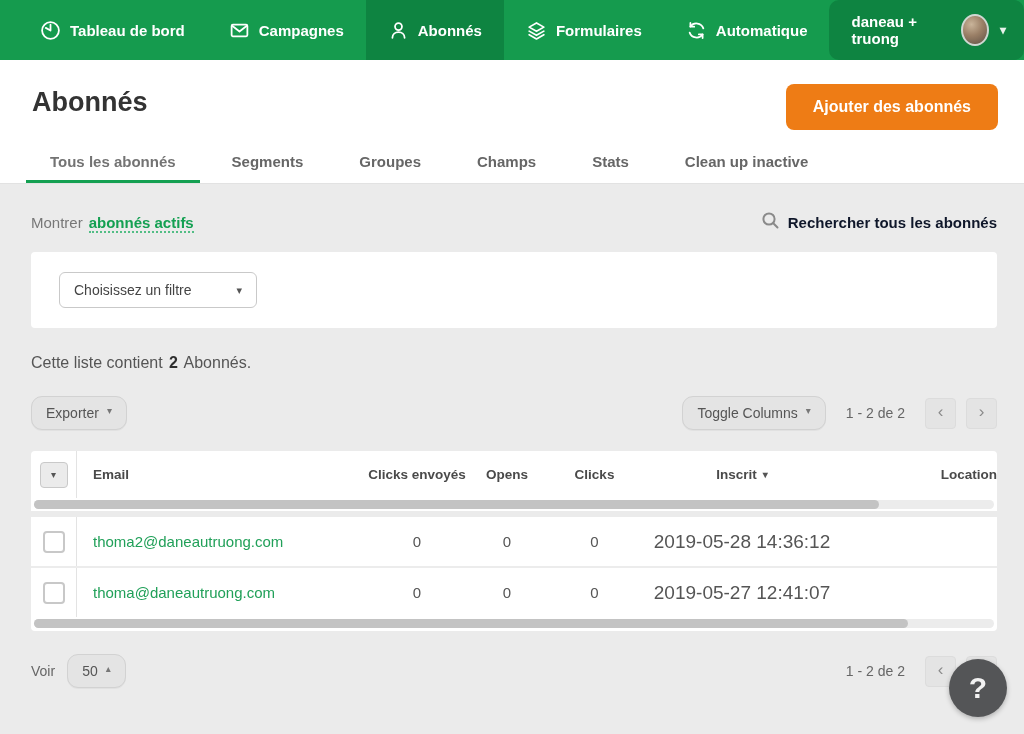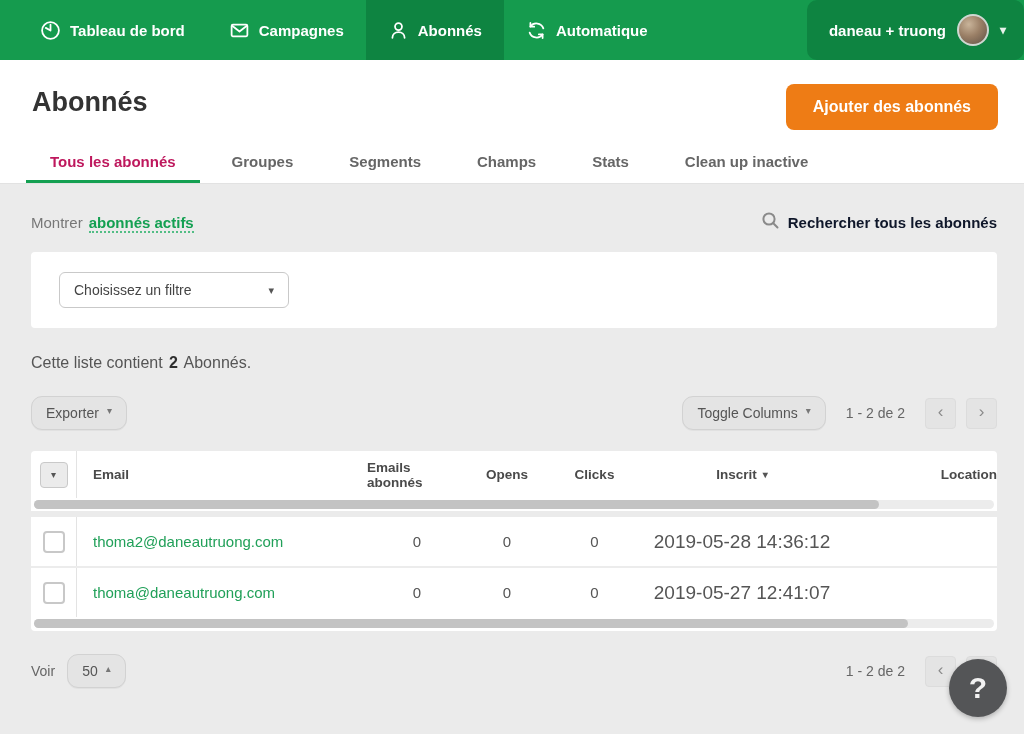--- a/index.html
+++ b/index.html
@@ -16,31 +16,31 @@
   .nav-user { display:flex; align-items:center; gap:11px; padding:0 18px 0 22px; background:#0e8441; font-size:15px; font-weight:700; cursor:pointer;border-radius:10px; }
   .avatar { width:32px; height:32px; border-radius:50%; background:radial-gradient(circle at 35% 30%, #c9b49a 0%, #9a7f66 45%, #5d4f44 100%); border:2px solid #cfd8d2; display:inline-block; }
   .nav-caret { font-size:12px; color:#e8f3ec; }
 
   
   .page-header { background:#fff; height:124px; position:relative; border-bottom:1px solid #e2e2e2; }
   .page-title { position:absolute; left:32px; top:27px; font-size:27px; font-weight:700; color:#333; }
   .btn-orange { position:absolute; right:26px; top:24px; height:46px; padding:0 27px; background:#ee7c15; border:none; border-radius:8px; color:#fff; font-family:inherit; font-size:16px; font-weight:700; cursor:pointer; }
   .tabs { position:absolute; left:26px; bottom:0; display:flex; }
   .tab { padding:0 24px; margin-right:8px; height:41px; display:flex; align-items:center; font-size:15px; font-weight:700; color:#666; border-bottom:3px solid transparent; cursor:pointer; white-space:nowrap; }
-  .tab.active { color:#be185d; border-bottom-color:#14a052; }
+  .tab.active { color:#737373; border-bottom-color:#14a052; }
 
   
   .content { background:#ebebeb; height:551px; padding:0 27px 0 31px; position:relative; }
 
   .show-row { padding-top:27px; display:flex; justify-content:space-between; align-items:center; font-size:15px; color:#777;gap:16px; }
   .green-link { color:#14a052; font-weight:700; border-bottom:2px dotted #52bd85; margin-left:6px; cursor:pointer; }
   .search-box { display:flex; align-items:center; gap:8px; font-size:15px; font-weight:700; color:#0f172a; cursor:pointer; }
 
   .filter-card { margin-top:19px; background:#fff; border-radius:4px; height:76px; display:flex; align-items:center; padding-left:28px; }
-  .select-btn { width:230px; display:flex; justify-content:space-between; align-items:center; background:#fff; border:1px solid #c9c9c9; border-radius:6px; padding:9px 14px; font-family:inherit; font-size:14px; color:#444; cursor:pointer;gap:28px; }
+  .select-btn { width:198px; display:flex; justify-content:space-between; align-items:center; background:#fff; border:1px solid #c9c9c9; border-radius:6px; padding:9px 14px; font-family:inherit; font-size:14px; color:#444; cursor:pointer;gap:28px; }
   .select-btn .caret { color:#555; font-size:11px; }
 
   .summary { margin-top:26px; font-size:16px; color:#555; }
   .summary b { color:#2e2e2e; margin:0 2px; }
 
   .toolbar { margin-top:24px; display:flex; justify-content:space-between; align-items:center; }
   .btn-gray { display:inline-flex; align-items:flex-start; gap:8px; background:#e4e4e4; border:1px solid #d2d2d2; border-radius:11px; padding:8px 14px; font-family:inherit; font-size:14px; color:#555; cursor:pointer; box-shadow:0 1px 0 rgba(0,0,0,0.04); }
   .btn-gray .caret { font-size:10px; color:#777; }
   .bar-right { display:flex; align-items:center; gap:10px; }
   .range-text { font-size:14px; color:#666; margin:0 10px; }
@@ -108,20 +108,30 @@
       <span class="nav-icon">
         <svg width="21" height="21" viewBox="0 0 20 20" fill="none" stroke="#fff" stroke-width="1.7" stroke-linecap="round">
           <circle cx="10" cy="6.3" r="3.3"></circle>
             <path d="M4.2 17 c0-3.4 2.6-5.4 5.8-5.4 s5.8 2 5.8 5.4"></path>
         </svg>
       </span>
       <span>Abonnés</span>
     </div>
     <div class="nav-item">
       <span class="nav-icon">
+        <svg width="21" height="21" viewBox="0 0 20 20" fill="none" stroke="#fff" stroke-width="1.6" stroke-linecap="round" stroke-linejoin="round">
+          <path d="M10 2.8 L17 6.8 L10 10.8 L3 6.8 Z"></path>
+            <path d="M3 10.6 L10 14.6 L17 10.6"></path>
+            <path d="M3 14 L10 18 L17 14"></path>
+        </svg>
+      </span>
+      <span>Formulaires</span>
+    </div>
+    <div class="nav-item">
+      <span class="nav-icon">
         <svg width="21" height="21" viewBox="0 0 20 20" fill="none" stroke="#fff" stroke-width="1.7" stroke-linecap="round" stroke-linejoin="round">
           <path d="M16.5 8 A7 7 0 0 0 4.2 6.2"></path>
             <path d="M4.2 2.8 V6.4 H7.8"></path>
           <path d="M3.5 12 A7 7 0 0 0 15.8 13.8"></path>
             <path d="M15.8 17.2 V13.6 H12.2"></path>
         </svg>
       </span>
       <span>Automatique</span>
     </div>
   </div>
@@ -130,22 +140,22 @@
     <span class="avatar"></span>
     <span class="nav-caret">▾</span>
   </div>
 </nav>
 
 <header class="page-header">
   <h1 class="page-title">Abonnés</h1>
   <button class="btn-orange">Ajouter des abonnés</button>
   <div class="tabs">
     <div class="tab active">Tous les abonnés</div>
+    <div class="tab">Segments</div>
     <div class="tab">Groupes</div>
-    <div class="tab">Segments</div>
     <div class="tab">Champs</div>
     <div class="tab">Stats</div>
     <div class="tab">Clean up inactive</div>
   </div>
 </header>
 
 <main class="content">
 
   <div class="show-row">
     <div>
@@ -190,21 +200,21 @@
       <button class="page-btn">›</button>
     </div>
   </div>
 
   <div class="table">
     <div class="thead">
       <div class="col-select">
         <button class="select-all-btn">▾</button>
       </div>
       <div class="th c-email">Email</div>
-      <div class="th c-sent">Emails abonnés</div>
+      <div class="th c-sent">Clicks envoyés</div>
       <div class="th c-opens">Opens</div>
       <div class="th c-clicks">Clicks</div>
       <div class="th c-sub">
         <span>Inscrit</span>
         <span class="sort-caret">▾</span>
       </div>
       <div class="th c-loc">Location</div>
     </div>
 
     <div class="hscroll top">

